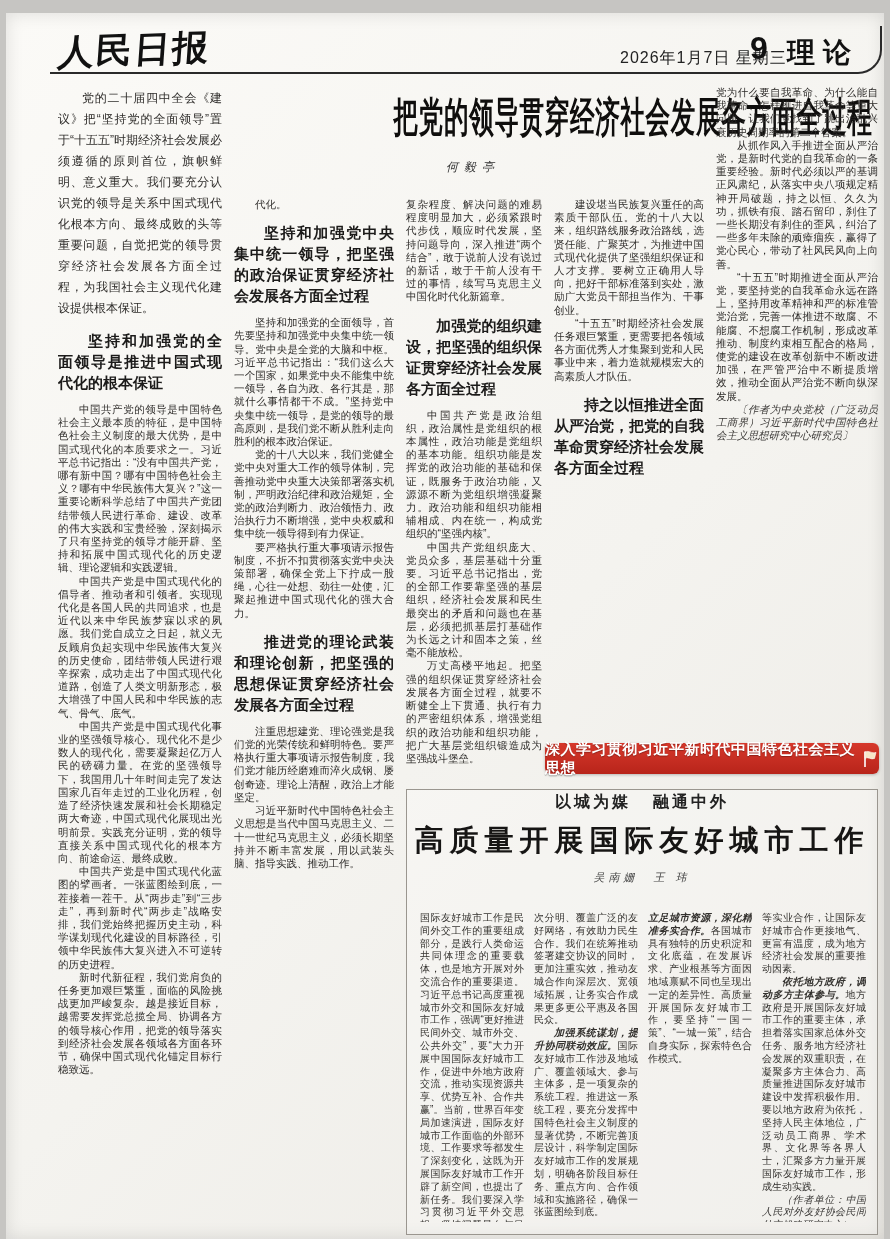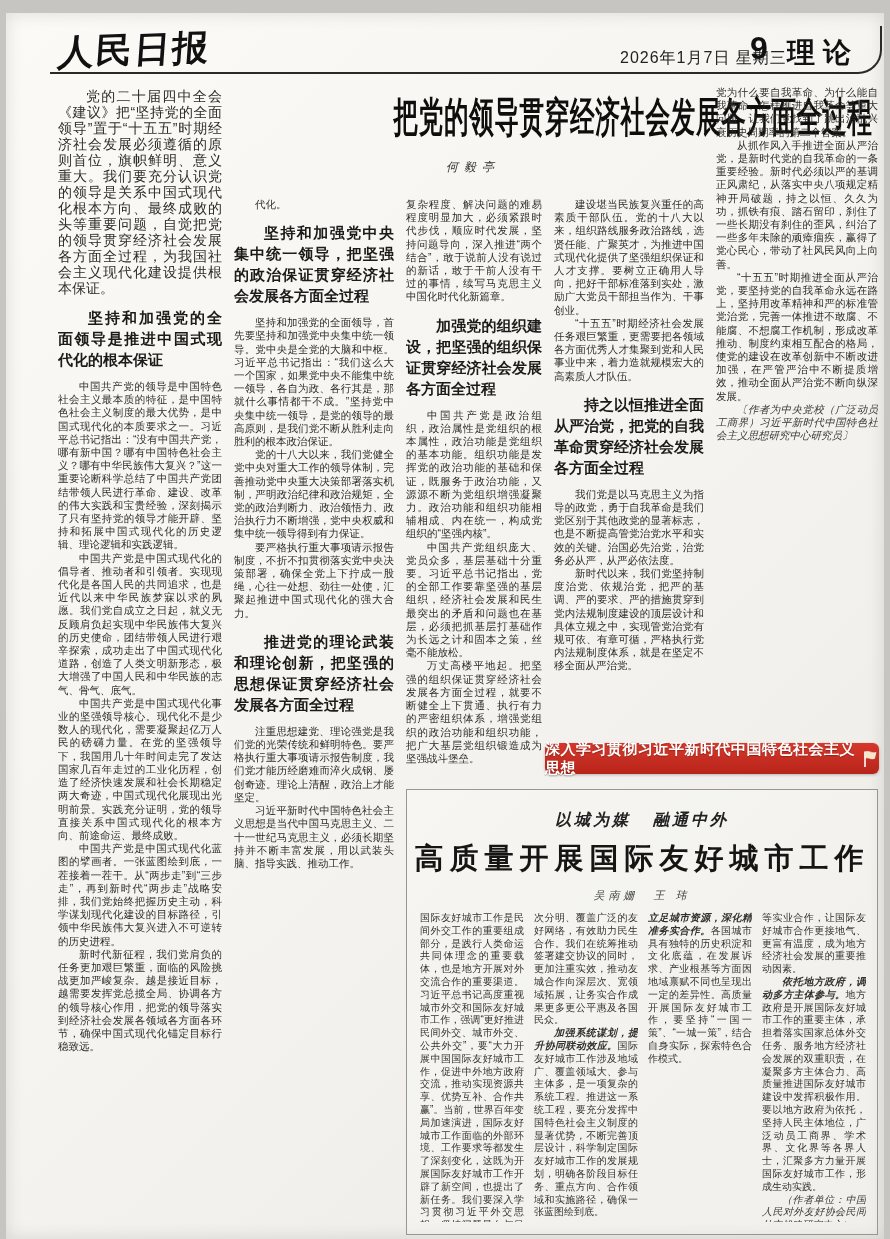--- a/index.html
+++ b/index.html
@@ -30,21 +30,21 @@
   .section-name{position:absolute;left:787px;top:34px;font-size:28px;font-weight:900;color:#111;letter-spacing:8px;}
   
   .col{position:absolute;overflow:hidden;font-size:10.5px;line-height:13.2px;color:#2e2c2a;}
   .col p{margin:0;text-indent:2em;text-align:justify;}
   .cont > p:first-child{text-indent:0;}
   .cont-line{margin:0;text-indent:0;}
   .col-heading{
     font-size:15px;font-weight:bold;line-height:21px;color:#1c1b1a;
     text-indent:2em;text-align:justify;margin:11px 0 10px 0;
   }
-  .intro{font-size:14px;line-height:16px;}
+  .intro{font-size:12px;line-height:21px;}
   .attribution{font-style:italic;color:#3a3836;margin-top:4px;}
   
   .headline-block{position:absolute;left:234px;top:90px;width:478px;height:100px;text-align:center;}
   .main-title{
     display:inline-block;font-size:41px;font-weight:900;color:#0f0e0d;white-space:nowrap;
     transform:scaleX(.60);transform-origin:50% 50%;letter-spacing:1px;
   }
   .main-byline{margin-top:14px;font-size:12px;color:#333;font-style:italic;letter-spacing:6px;}
   
   .banner{
@@ -53,21 +53,21 @@
     border-radius:6px;display:flex;align-items:center;justify-content:center;
     box-shadow:0 1px 3px rgba(0,0,0,.25);
   }
   .banner-text{color:#fff;font-size:15px;font-weight:bold;letter-spacing:.5px;text-shadow:0 1px 1px rgba(0,0,0,.3);}
   .banner-flag{width:20px;height:20px;margin-left:4px;flex:0 0 auto;}
   
   .box-article{
     position:absolute;left:406px;top:789px;width:472px;height:446px;
     border:1px solid #9a968f;background:rgba(255,255,255,.25);box-sizing:border-box;
   }
-  .box-kicker{margin-top:20px;text-align:center;font-size:16px;font-weight:bold;color:#222;letter-spacing:3px;font-style:italic;}
+  .box-kicker{margin-top:2px;text-align:center;font-size:16px;font-weight:bold;color:#222;letter-spacing:3px;}
   .box-kicker .gap{display:inline-block;width:22px;}
   .box-title{
     margin-top:8px;text-align:center;font-family:"Liberation Serif",serif;
     font-size:29px;font-weight:bold;color:#161514;letter-spacing:6px;white-space:nowrap;
   }
   .box-byline{margin-top:9px;text-align:center;font-size:11px;font-style:italic;color:#444;letter-spacing:4px;}
   .box-cols{position:absolute;left:13px;top:122px;width:446px;height:310px;}
   .box-col{position:absolute;top:0;height:310px;overflow:hidden;font-size:10px;line-height:12.8px;color:#34322f;}
   .box-col p{margin:0;text-indent:2em;text-align:justify;}
   .box-col.cont > p:first-child{text-indent:0;}
@@ -127,24 +127,20 @@
       <p>万丈高楼平地起。把坚强的组织保证贯穿经济社会发展各方面全过程，就要不断健全上下贯通、执行有力的严密组织体系，增强党组织的政治功能和组织功能，把广大基层党组织锻造成为坚强战斗堡垒。</p>
     </div>
 </div>
 
 <div class="col" style="left:554px;top:198px;width:150px;height:538px;">
   <div>
       <p>建设堪当民族复兴重任的高素质干部队伍。党的十八大以来，组织路线服务政治路线，选贤任能、广聚英才，为推进中国式现代化提供了坚强组织保证和人才支撑。要树立正确用人导向，把好干部标准落到实处，激励广大党员干部担当作为、干事创业。</p>
       <p>“十五五”时期经济社会发展任务艰巨繁重，更需要把各领域各方面优秀人才集聚到党和人民事业中来，着力造就规模宏大的高素质人才队伍。</p>
     </div>
   <div class="col-heading">持之以恒推进全面从严治党，把党的自我革命贯穿经济社会发展各方面全过程</div>
-  <div>
-      <p>我们党是以马克思主义为指导的政党，勇于自我革命是我们党区别于其他政党的显著标志，也是不断提高管党治党水平和实效的关键。治国必先治党，治党务必从严，从严必依法度。</p>
-      <p>新时代以来，我们党坚持制度治党、依规治党，把严的基调、严的要求、严的措施贯穿到党内法规制度建设的顶层设计和具体立规之中，实现管党治党有规可依、有章可循，严格执行党内法规制度体系，就是在坚定不移全面从严治党。</p>
-    </div>
 </div>
 
 <div class="col cont" style="left:716px;top:86px;width:162px;height:650px;">
   <div class="cont">
       <p>党为什么要自我革命、为什么能自我革命、怎样推进自我革命等重大问题，让我们党找到了跳出治乱兴衰历史周期率的第二个答案。</p>
       <p>从抓作风入手推进全面从严治党，是新时代党的自我革命的一条重要经验。新时代必须以严的基调正风肃纪，从落实中央八项规定精神开局破题，持之以恒、久久为功，抓铁有痕、踏石留印，刹住了一些长期没有刹住的歪风，纠治了一些多年未除的顽瘴痼疾，赢得了党心民心，带动了社风民风向上向善。</p>
       <p>“十五五”时期推进全面从严治党，要坚持党的自我革命永远在路上，坚持用改革精神和严的标准管党治党，完善一体推进不敢腐、不能腐、不想腐工作机制，形成改革推动、制度约束相互配合的格局，使党的建设在改革创新中不断改进加强，在严管严治中不断提质增效，推动全面从严治党不断向纵深发展。</p>
     </div>
   <p class="attribution cont-line">〔作者为中央党校（广泛动员工商界）习近平新时代中国特色社会主义思想研究中心研究员〕</p>
 </div>

